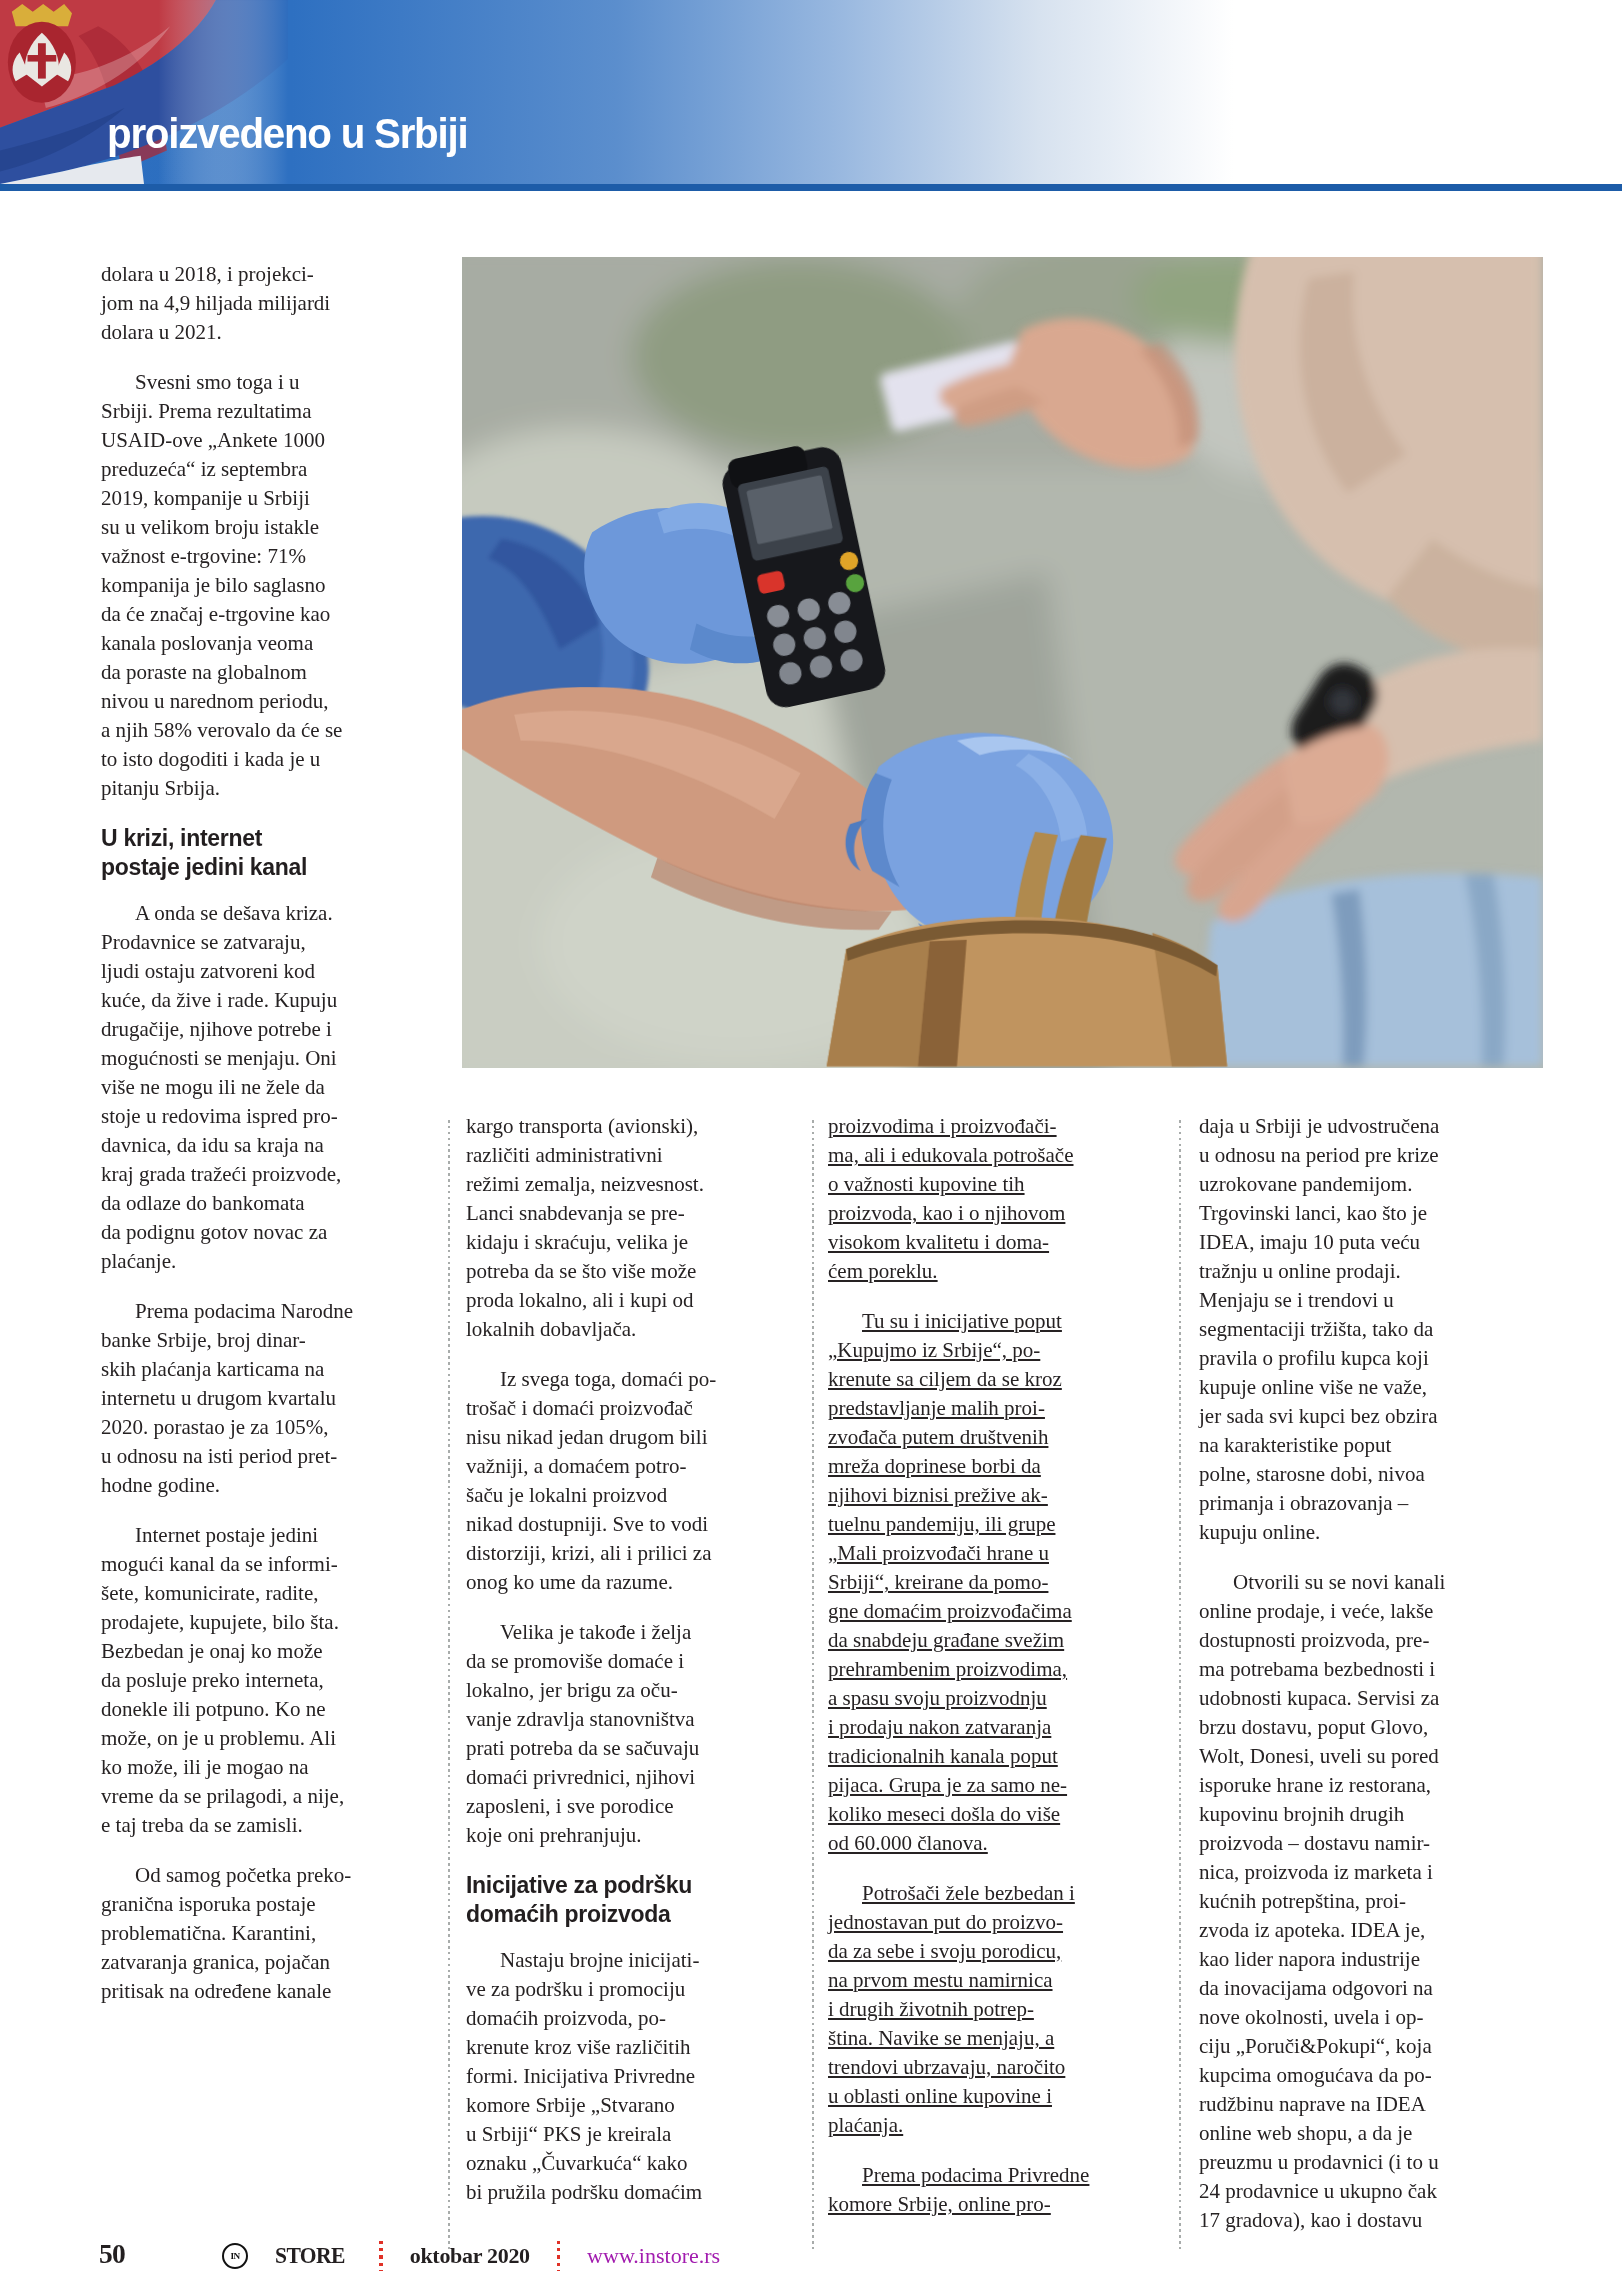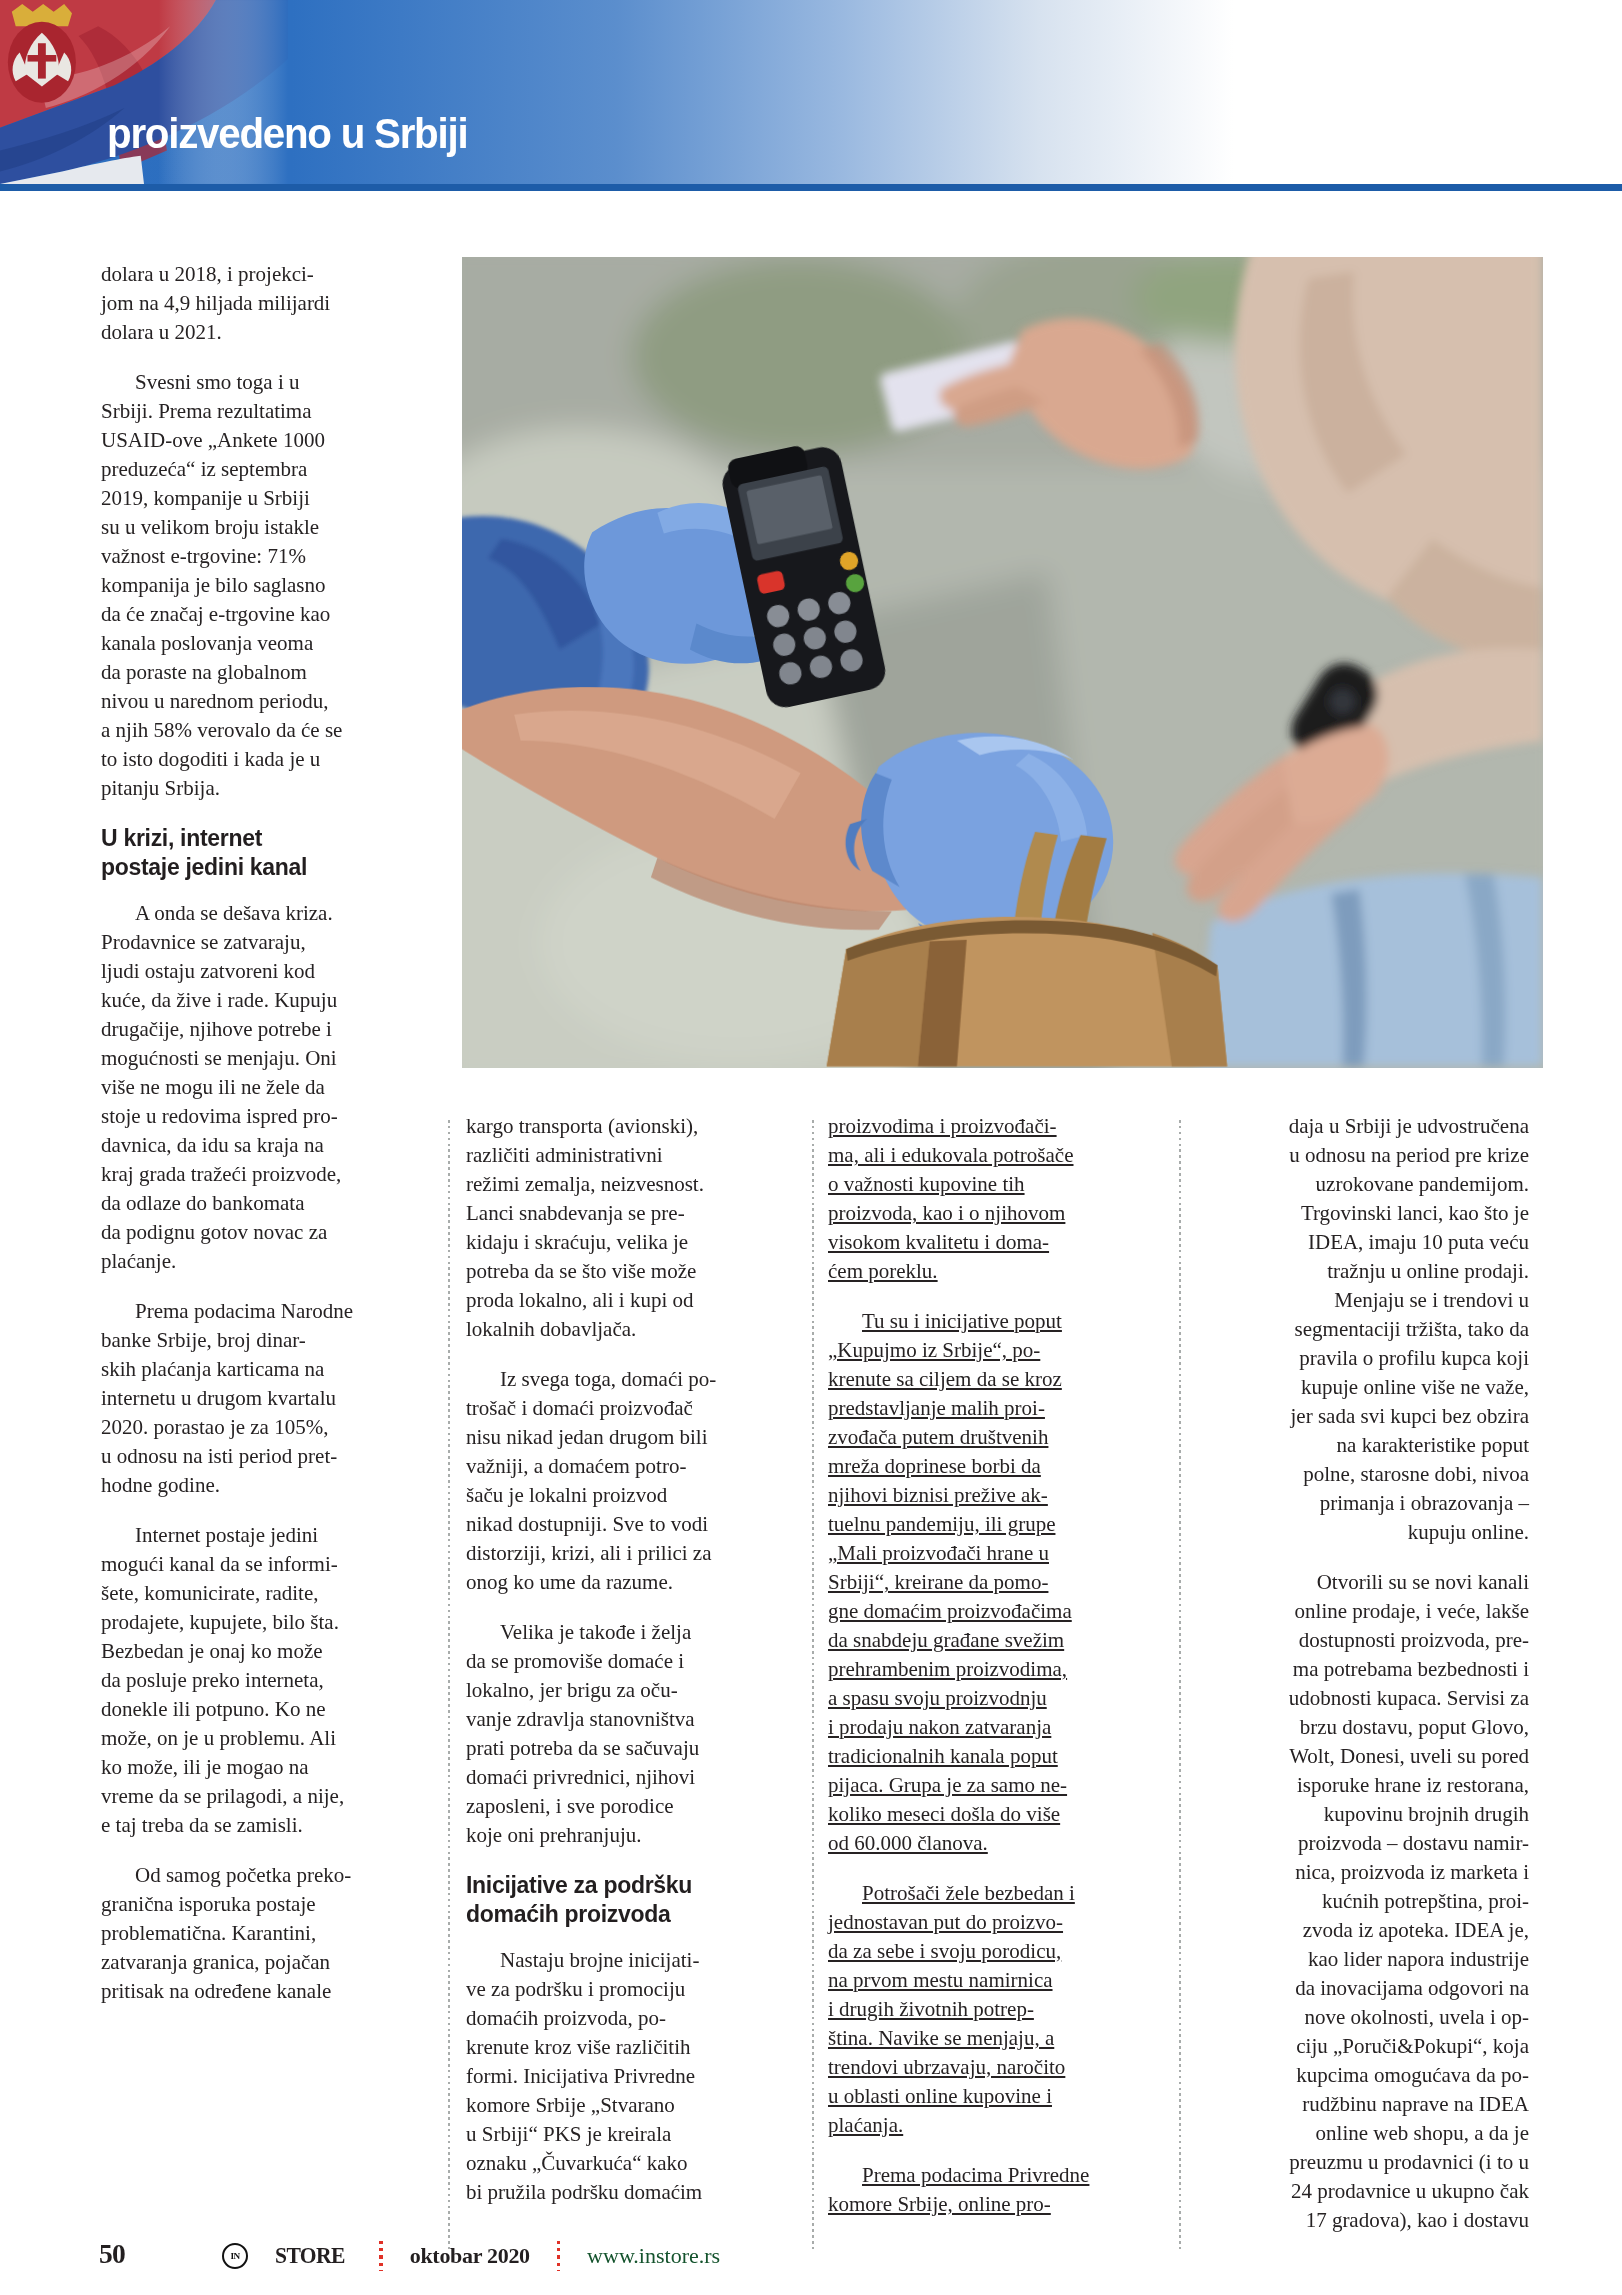--- a/index.html
+++ b/index.html
@@ -16,21 +16,21 @@
     color:#ffffff;letter-spacing:-1.3px;transform:scaleX(.96);transform-origin:left top;white-space:nowrap;}
 
   
   #photo{position:absolute;left:462px;top:257px;width:1081px;height:811px;overflow:hidden;background:#b5bab2;}
 
   
   .column{position:absolute;top:1112px;width:330px;}
   #col1{left:101px;top:260px;}
   #col2{left:466px;}
   #col3{left:828px;text-decoration:underline;}
-  #col4{left:1199px;text-align:right;}
+  #col4{left:1199px;}
   .para{white-space:pre-line;font-size:21px;line-height:29px;margin:0 0 21px 0;}
   .para.indent{text-indent:34px;}
   .subhead{white-space:pre-line;font-family:"Liberation Sans",sans-serif;font-weight:bold;
            font-size:23px;line-height:29px;color:#221e1f;margin:16px 0 17px 0;letter-spacing:-0.3px;}
 
   .col-divider{position:absolute;top:1120px;height:1131px;width:2px;
     background:repeating-linear-gradient(180deg,#a8acab 0 2.6px,transparent 2.6px 5.9px);}
   #divider1{left:448px;}
   #divider2{left:812px;}
   #divider3{left:1179px;}
@@ -40,21 +40,21 @@
           font-family:Liberation Serif, serif;color:#231f20;padding-left:19px;}
   #footer-page{position:absolute;left:99px;top:1.3px;font-weight:bold;font-size:27.5px;letter-spacing:-0.7px;}
   #footer-center{position:absolute;left:222px;top:0;display:flex;align-items:center;gap:27px;height:37px;}
   .logo-circle{width:22px;height:22px;border:2.6px solid #111111;border-radius:50%;
                display:flex;align-items:center;justify-content:center;
                font-weight:bold;font-size:9.2px;letter-spacing:-0.7px;color:#111;}
   .logo-store{font-weight:bold;font-size:24px;letter-spacing:-0.7px;transform:scaleX(.9);transform-origin:left center;}
   .red-dots{width:3.3px;height:30px;
     background:repeating-linear-gradient(180deg,#e03127 0 3.3px,transparent 3.3px 7.2px);}
   .footer-issue{font-weight:bold;font-size:22px;letter-spacing:-0.3px;}
-  .footer-site{font-size:22px;color:#14532d;}
+  .footer-site{font-size:22px;color:#a21caf;}
 </style>
 </head>
 <body>
 
 <div id="page">
 
   <div id="banner">
     <div id="flag-wrap">
       <svg width="288" height="184" viewBox="0 0 440 281">
         <defs>

